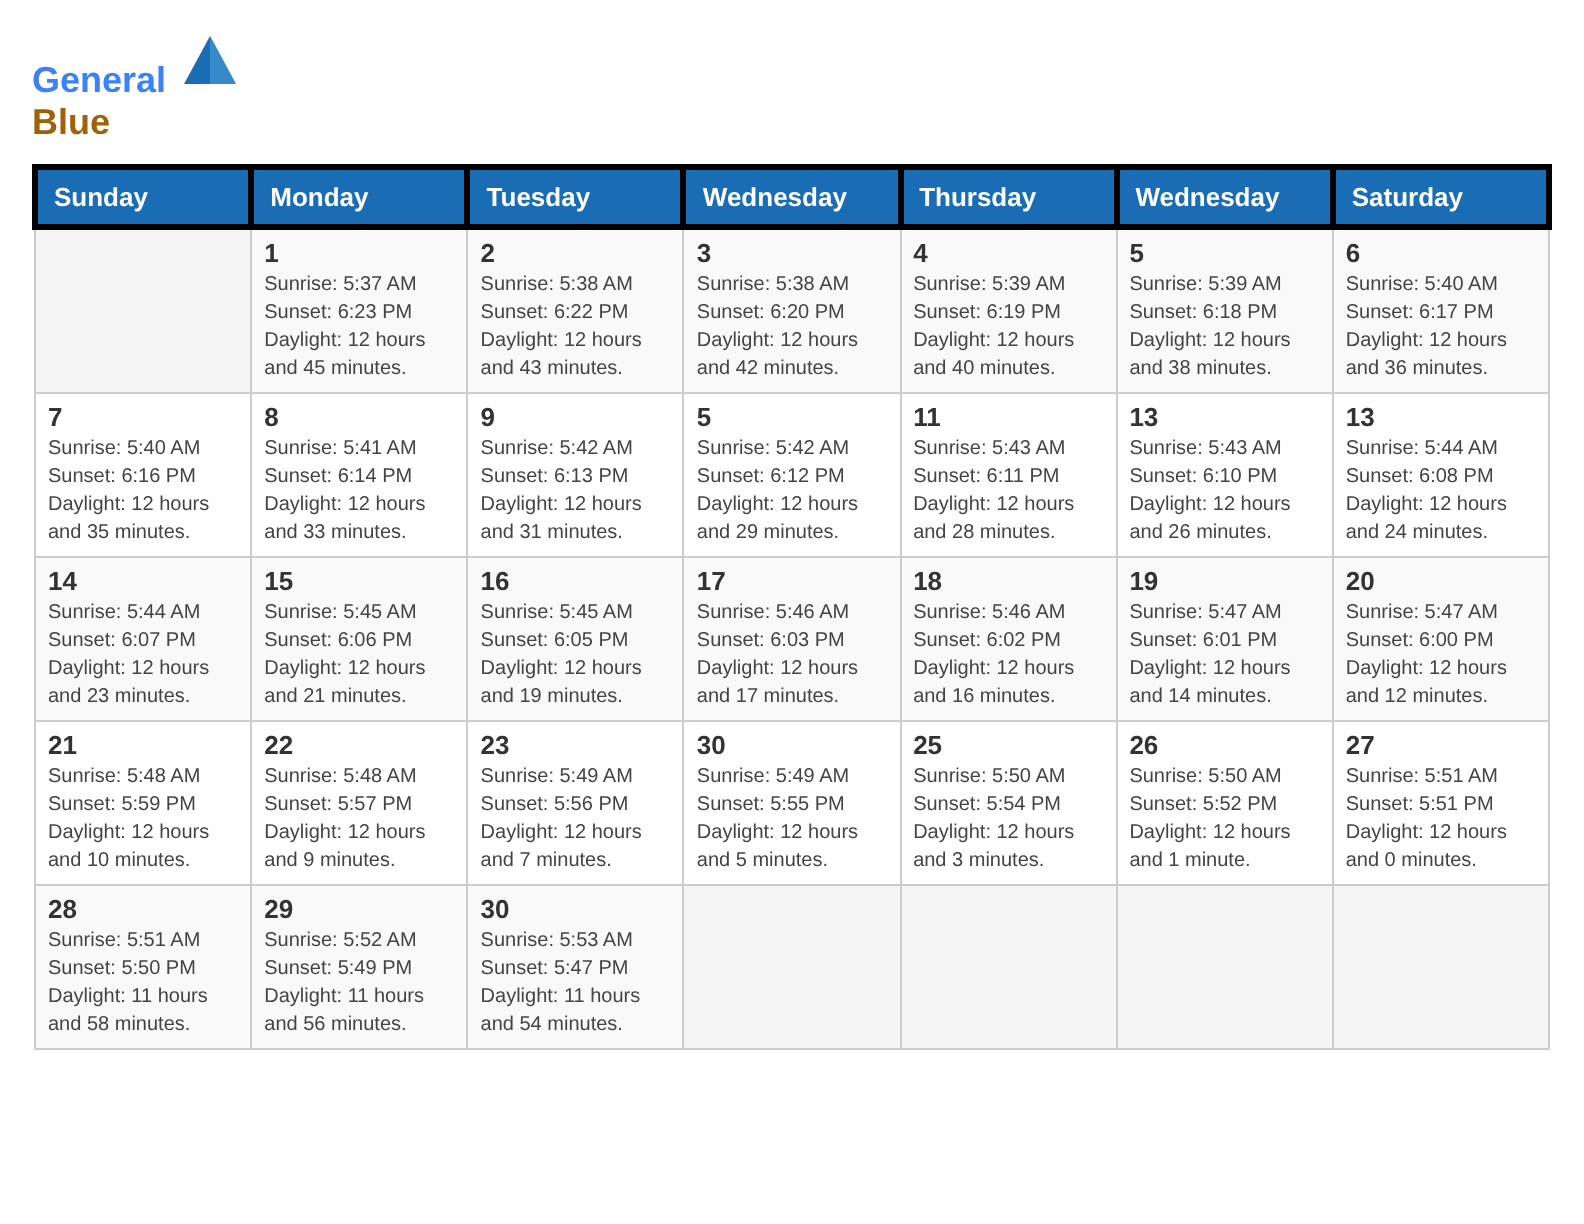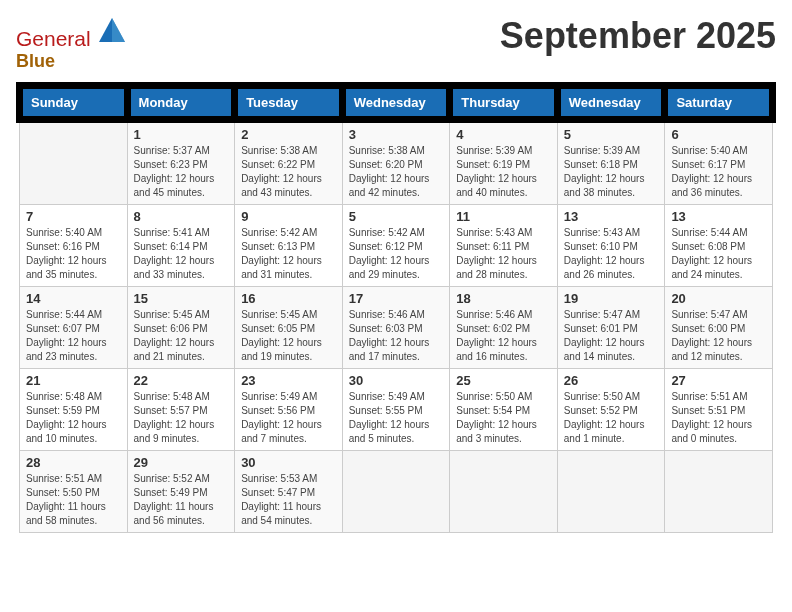--- a/index.html
+++ b/index.html
@@ -14,23 +14,23 @@
       display: flex;
       justify-content: space-between;
       align-items: flex-start;
       margin-bottom: 10px;
     }
     .logo {
       display: flex;
       align-items: center;
     }
     .logo-text-general {
-      font-size: 21px;
-      font-weight: normal;
-      color: #b91c1c;
+      font-size: 18px;
+      font-weight: bold;
+      color: #3b82f6;
     }
     .logo-text-blue {
       font-size: 18px;
       font-weight: bold;
       color: #a16207;
     }
     .logo-icon {
       width: 30px;
       height: 30px;
       margin-left: 2px;
@@ -53,21 +53,21 @@
       border-collapse: collapse;
       border: 1px solid #ccc;
     }
     .calendar th {
       background-color: #1a6db5;
       color: #fff;
       font-size: 13px;
       font-weight: bold;
       padding: 6px 8px;
       text-align: left;
-      border: 7px solid #000000;
+      border: 3px solid #000000;
     }
     .calendar td {
       vertical-align: top;
       border: 1px solid #ccc;
       padding: 4px 6px;
       width: calc(100% / 7);
       min-height: 80px;
       font-size: 10.5px;
       color: #333;
       background: #fff;
@@ -102,21 +102,20 @@
       <span class="logo-text-general">General</span>
       <svg class="logo-icon" viewBox="0 0 30 30" xmlns="http://www.w3.org/2000/svg">
         <polygon points="15,2 28,26 2,26" fill="#1a6db5"></polygon>
         <polygon points="15,2 28,26 15,26" fill="#4a9fd4" opacity="0.6"></polygon>
       </svg>
       <br>
       <span class="logo-text-blue">Blue</span>
     </div>
   </div>
   <div class="title-block">
-    <div class="month-title">September 2025</div>
   </div>
 </div>
 
 <table class="calendar">
   <thead>
     <tr>
     <th>Sunday</th>
         <th>Monday</th>
         <th>Tuesday</th>
         <th>Wednesday</th>

